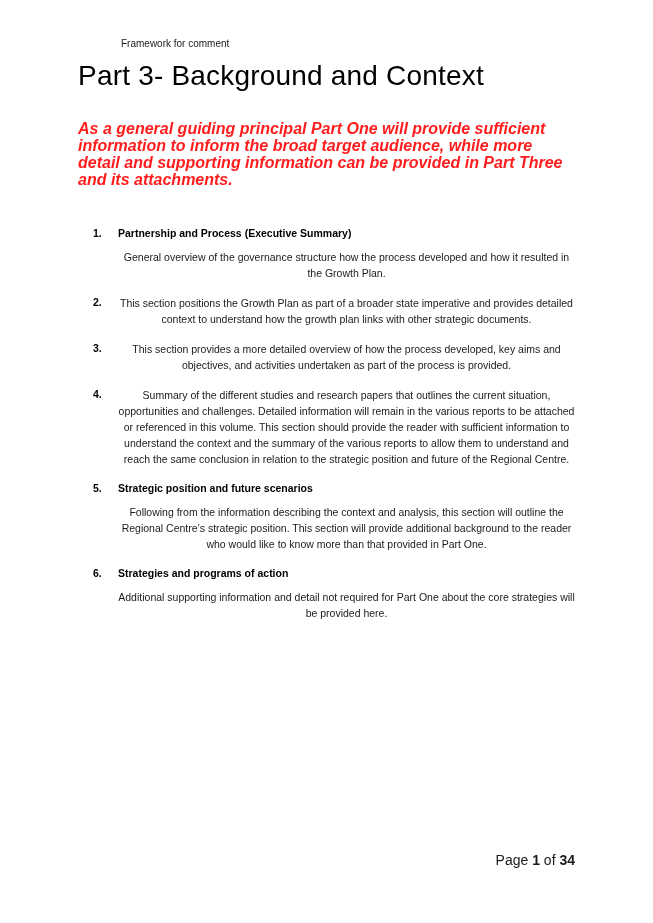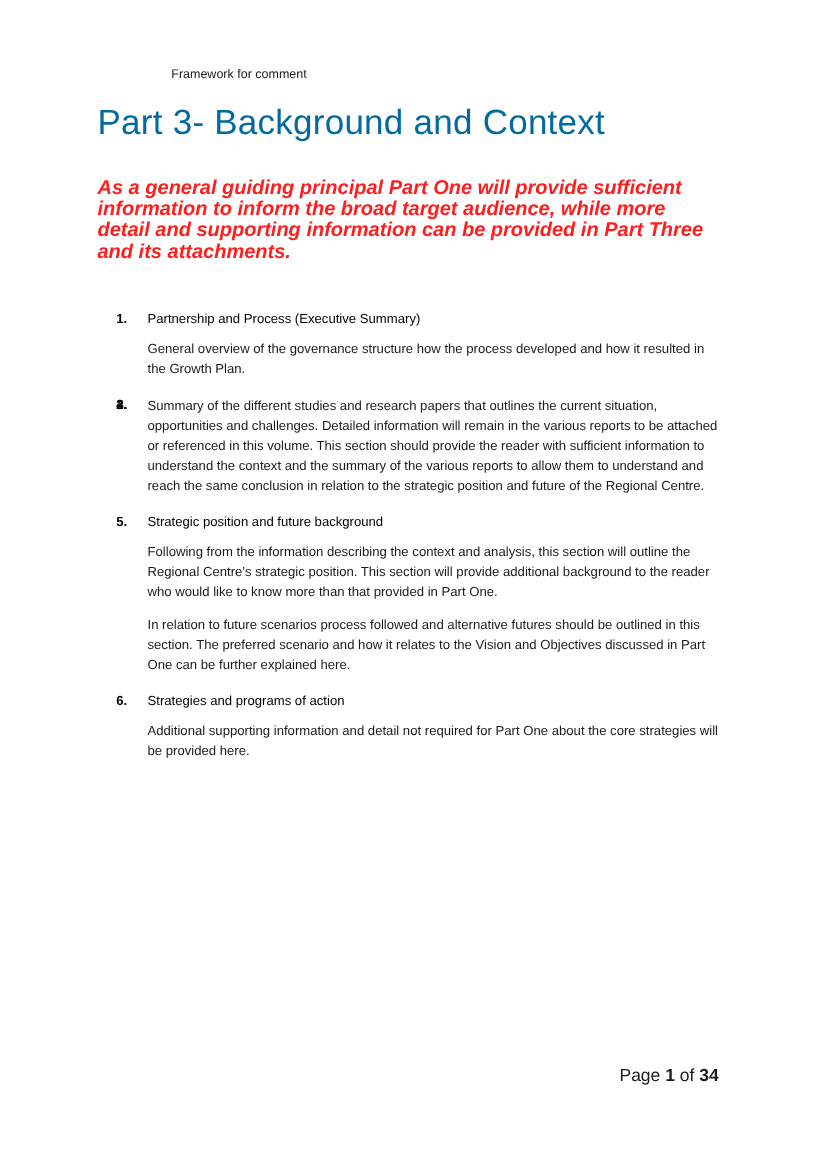--- a/index.html
+++ b/index.html
@@ -17,27 +17,27 @@
   }
   .page {
     position: absolute;
     left: 78px;
     top: 38px;
     width: 497px;
   }
   .header-label {
     font-size: 10px;
     color: #1a1a1a;
-    margin: 16px;
+    margin: 0;
     padding-left: 43px;
   }
   .page-title {
     font-size: 28px;
     font-weight: 400;
-    color: #0369a1;
+    color: #000000;
     letter-spacing: 0.2px;
     margin: 10px 0 0 0;
     line-height: 34px;
   }
   .note {
     margin: 27px 0 0 0;
     font-size: 16px;
     font-style: italic;
     font-weight: 700;
     color: #ff1d1d;
@@ -62,32 +62,33 @@
     position: absolute;
     left: 15px;
     top: 0;
     font-size: 10.5px;
     font-weight: 700;
     color: #000000;
     line-height: 15px;
   }
   .item-title {
     font-size: 10.5px;
-    font-weight: 400;
+    font-weight: 700;
     color: #000000;
     line-height: 15px;
     margin: 0;
   }
   .toc-item.gap .item-title { margin-bottom: 8px; }
   .toc-item.tight .item-title { margin-bottom: 1px; }
   .item-body {
     font-size: 10.5px;
     color: #1a1a1a;
     line-height: 16px;
     margin: 0 0 10px 0;
+    text-align: center;
   }
   .item-body:last-child { margin-bottom: 0; }
   .footer {
     position: absolute;
     top: 852px;
     right: 78px;
     font-size: 14px;
     color: #1a1a1a;
   }
   .footer .b { font-weight: 700; }
@@ -107,36 +108,37 @@
   <div class="toc-list">
 
     <div class="toc-item gap">
       <span class="num">1.</span>
       <p class="item-title">Partnership and Process (Executive Summary)</p>
       <p class="item-body">General overview of the governance structure how the process developed and how it resulted in the Growth Plan.</p>
     </div>
 
     <div class="toc-item tight">
       <span class="num">2.</span>
+      <p class="item-body">This section positions the Growth Plan as part of a broader state imperative and provides detailed context to understand how the growth plan links with other strategic documents.</p>
     </div>
 
     <div class="toc-item tight">
       <span class="num">3.</span>
+      <p class="item-body">This section provides a more detailed overview of how the process developed, key aims and objectives, and activities undertaken as part of the process is provided.</p>
     </div>
 
     <div class="toc-item gap">
       <span class="num">4.</span>
       <p class="item-body">Summary of the different studies and research papers that outlines the current situation, opportunities and challenges. Detailed information will remain in the various reports to be attached or referenced in this volume. This section should provide the reader with sufficient information to understand the context and the summary of the various reports to allow them to understand and reach the same conclusion in relation to the strategic position and future of the Regional Centre.</p>
     </div>
 
     <div class="toc-item gap">
       <span class="num">5.</span>
-      <p class="item-title">Strategic position and future background</p>
+      <p class="item-title">Strategic position and future scenarios</p>
       <p class="item-body">Following from the information describing the context and analysis, this section will outline the Regional Centre’s strategic position.  This section will provide additional background to the reader who would like to know more than that provided in Part One.</p>
-      <p class="item-body">In relation to future scenarios process followed and alternative futures should be outlined in this section. The preferred scenario and how it relates to the Vision and Objectives discussed in Part One can be further explained here.</p>
     </div>
 
     <div class="toc-item gap">
       <span class="num">6.</span>
       <p class="item-title">Strategies and programs of action</p>
       <p class="item-body">Additional supporting information and detail not required for Part One about the core strategies will be provided here.</p>
     </div>
 
   </div>
 

